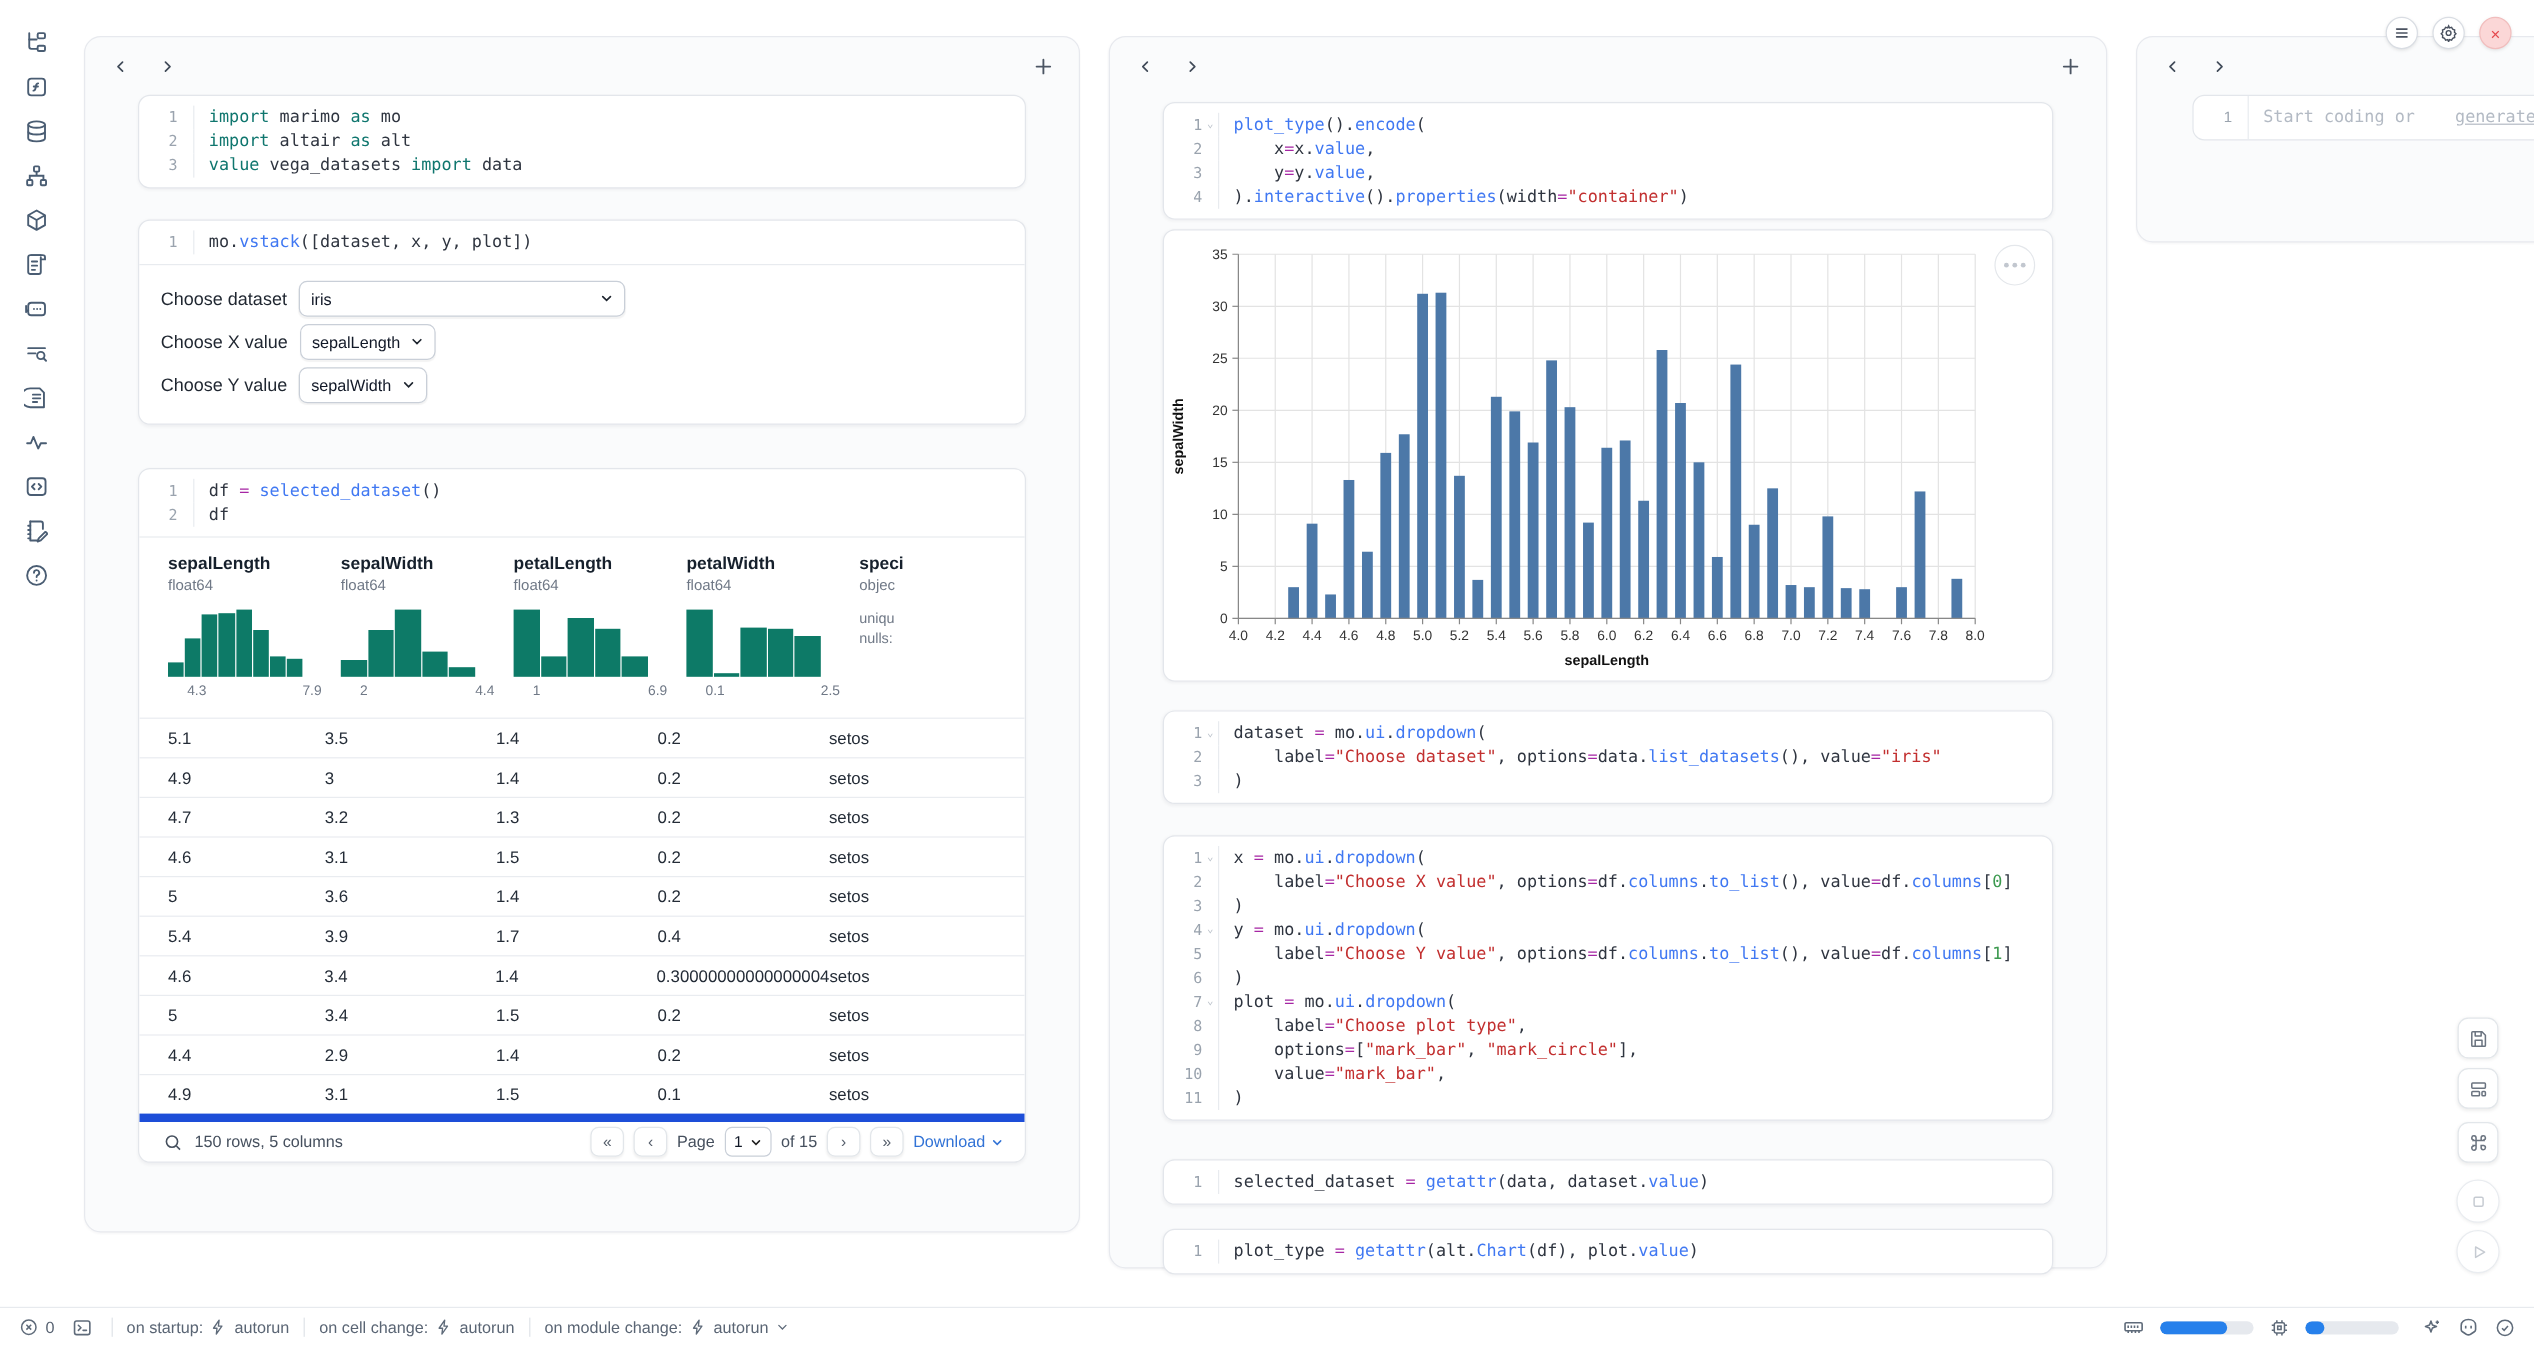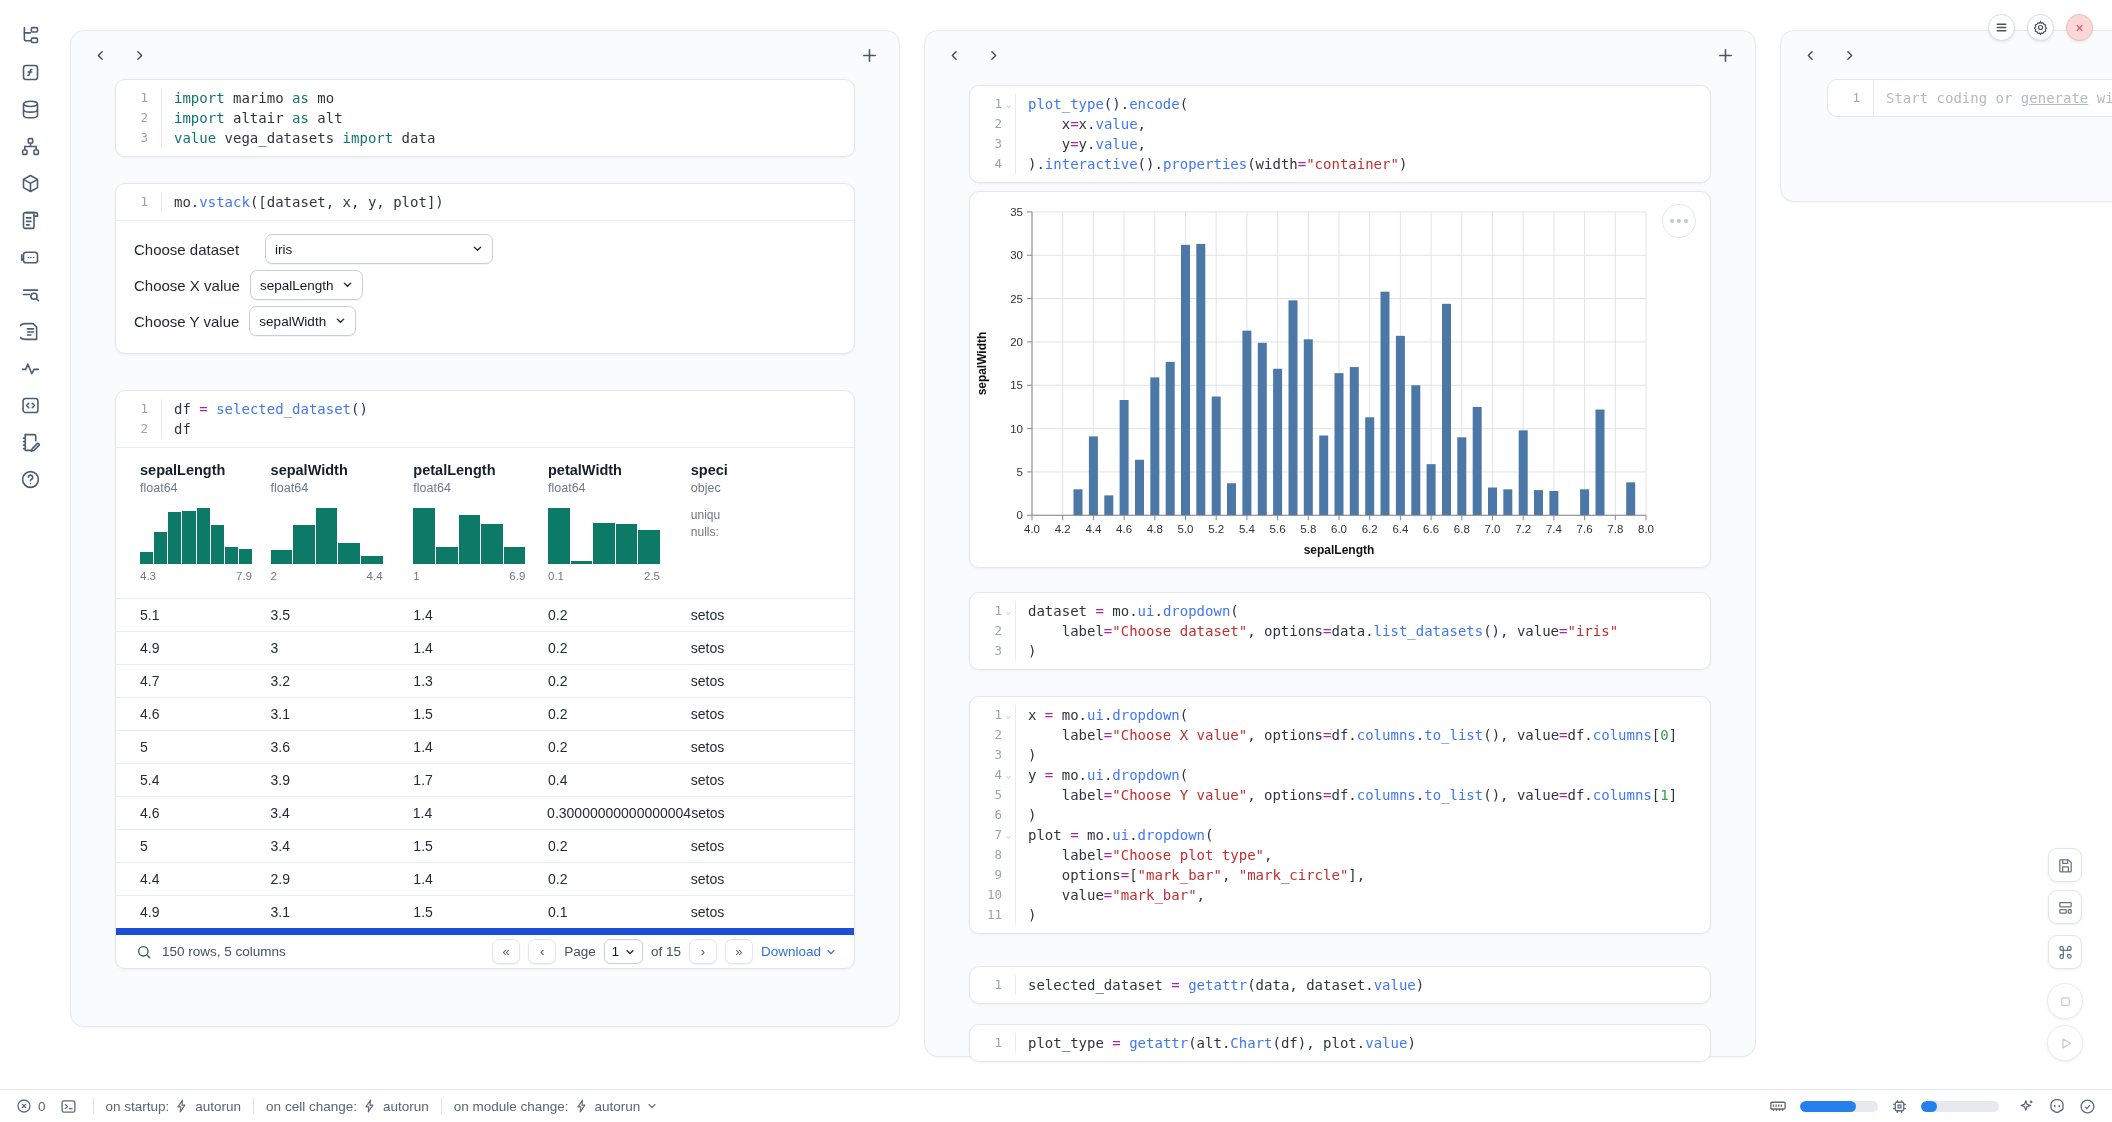--- a/index.html
+++ b/index.html
@@ -31,50 +31,50 @@
   .gutter .foldmark { width:13px; font-size:9px; color:#b9c0c9; text-align:center; }
   .codetext { padding-left:12px; white-space:pre; color:#2f3540; }
   .tk-kw { color:#0f766e; } .tk-op { color:#a626a4; }
   .tk-fn { color:#4078f2; } .tk-str { color:#c22f2f; } .tk-num { color:#3d9a50; }
   .cell-divider { border-top:1px solid #e8ebef; }
 
   
   #controls { padding:13px 18px 17px; display:flex; flex-direction:column; gap:6px; }
   .ctrl-row { display:flex; align-items:center; gap:10px; height:30px; font-size:15px; color:#1f2630; }
   .select { display:inline-flex; align-items:center; gap:9px; background:#fff; border:1px solid #c9cfd8; border-radius:7px; padding:0 9px; height:30px; font-size:13.5px; color:#111827; box-shadow:0 1px 1px rgba(0,0,0,.05); cursor:pointer; }
-  .select.wide { width:228px; justify-content:space-between;margin-left:16px; }
+  .select.wide { width:272px; justify-content:space-between; }
 
   
   .table-wrap { border-top:1px solid #e8ebef; overflow:hidden; }
   .thead { display:flex; padding:14px 0 0 24px; }
   .col0{width:160px;} .col1{width:175px;} .col2{width:165px;} .col3{width:175px;} .col4{width:200px;}
   .th .name { font-weight:bold; font-size:14.5px; color:#16202c; }
   .th .type { font-size:12.5px; color:#6f7886; margin-top:3px; }
   .hist { width:112px; height:56px; display:flex; align-items:flex-end; gap:1px; margin-top:13px; }
   .hist i { flex:1; background:#0d7a67; display:block; }
-  .range { width:112px; display:flex; justify-content:space-between; font-size:11.5px; color:#6f7886; margin:6px 0 16px; }
+  .range { width:112px; display:flex; justify-content:space-between; font-size:11.5px; color:#6f7886; margin:6px 16px 16px; }
   .th .meta { font-size:12px; color:#6f7886; margin-top:12px; line-height:17px; }
   .trow { display:flex; border-top:1px solid #e9ecf0; padding-left:24px; height:33px; align-items:center; font-size:14px; color:#242c37; }
   .tfoot { border-top:7px solid #1d4ed8; height:40px; display:flex; align-items:center; padding:0 18px 0 20px; gap:10px; font-size:13.5px; color:#46505e; }
   .tfoot .right { margin-left:auto; display:flex; align-items:center; gap:8px; }
   .pg-btn { width:28px; height:25px; border:1px solid #e2e6ea; border-radius:7px; display:flex; align-items:center; justify-content:center; color:#555e6b; background:#fff; box-shadow:0 1px 2px rgba(0,0,0,.06); font-size:13px; cursor:pointer; }
   .mini-select { display:inline-flex; align-items:center; gap:6px; border:1px solid #c9cfd8; border-radius:6px; height:25px; padding:0 7px; background:#fff; font-size:13px; color:#111827; cursor:pointer; }
   .download { color:#3273d6; display:flex; align-items:center; gap:5px; cursor:pointer; }
 
   
   #chart-cell { margin-top:8px; position:relative; height:377px; }
   #main-chart { position:absolute; inset:0; }
   .vega-actions { position:absolute; top:12px; right:14px; width:34px; height:34px; border:1px solid #e4e7eb; border-radius:50%; background:#fff; display:flex; align-items:center; justify-content:center; gap:3px; cursor:pointer; }
   .vega-actions b { width:4px; height:4px; border-radius:50%; background:#c2c7cf; }
 
   
   #scratch-cell { margin:12px 0 0 46px; width:330px; height:38px; background:#fff; border:1px solid #e3e6eb; border-radius:10px; display:flex; align-items:center; overflow:hidden; }
   #scratch-cell .gutter { align-self:stretch; }
   .placeholder { padding-left:12px; white-space:pre; font-family:"DejaVu Sans Mono", monospace; font-size:14px; color:#b3bac4; }
-  .placeholder .gen { text-decoration:underline; }
+  .placeholder .gen { text-decoration:underline;margin-left:25px; }
 
   
   .circle-btn { position:absolute; top:14px; width:27px; height:27px; border-radius:50%; background:#fff; border:1px solid #d9dde3; box-shadow:0 1px 3px rgba(0,0,0,.10); display:flex; align-items:center; justify-content:center; color:#4a5260; cursor:pointer; z-index:5; }
   #btn-menu { left:1988px; } #btn-settings { left:2027px; }
   #btn-close { left:2066px; background:#fbd7d7; border-color:#f1bdbd; color:#e5484d; font-size:14px; }
 
   
   .fab { position:absolute; left:2048px; width:34px; height:34px; background:#fff; border:1px solid #e2e6ea; border-radius:9px; box-shadow:0 1px 3px rgba(0,0,0,.07); display:flex; align-items:center; justify-content:center; color:#6b7480; cursor:pointer; }
   .fab.round { border-radius:50%; width:36px; height:36px; left:2047px; color:#c6cbd2; border-color:#e9ecf0; }
   #fab-save{top:848px;} #fab-layout{top:890px;} #fab-shortcuts{top:935px;}

